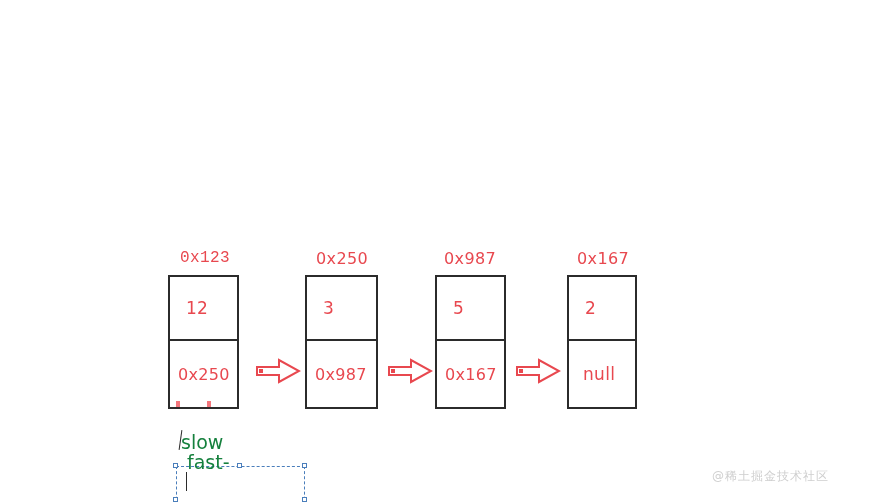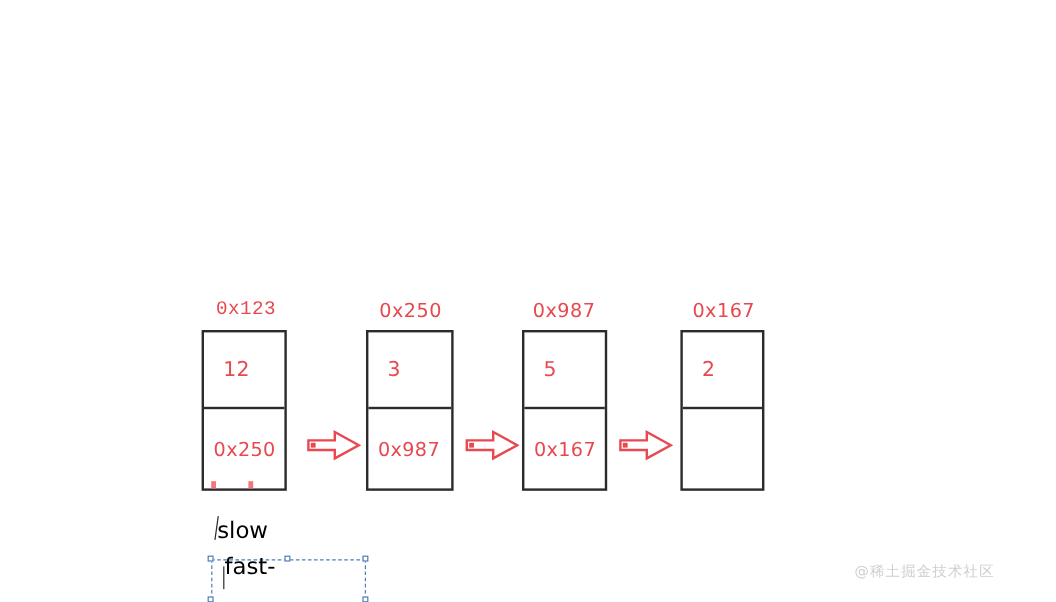--- a/index.html
+++ b/index.html
@@ -71,21 +71,21 @@
 
   
   .arrow {
     position: absolute;
   }
   .arrow svg { display: block; }
 
   
   .ptr-label {
     position: absolute;
-    color: #000000;
+    color: #15803d;
     font-size: 19px;
     font-family: "DejaVu Sans", sans-serif;
     white-space: nowrap;
   }
   .caret {
     position: absolute;
     width: 1px;
     height: 20px;
     background: #2b2b2b;
   }
@@ -177,31 +177,34 @@
       <polygon points="2,9 24,9 24,2 44,13 24,24 24,17 2,17" fill="#ffffff" stroke="#e8484f" stroke-width="2" stroke-linejoin="miter"></polygon>
       <rect x="4" y="11" width="4" height="4" fill="#e8484f"></rect>
     </svg>
   </div>
 
   <div class="addr" style="left:577px; top:249px;">0x167</div>
 
   <div class="node" style="left:567px; top:275px; width:70px; height:134px;">
     <div class="node-half node-top" style="height:64px;">
       <span class="node-val">2</span>
+    </div>
+    <div class="node-half" style="height:66px;">
+      <span class="node-val nullval">null</span>
     </div>
   </div>
 
   <div class="caret slanted" style="left:180px; top:430px;"></div>
   <div class="ptr-label" style="left:181px; top:431px;">slow</div>
 
   <div class="selbox" style="left:176px; top:466px; width:129px; height:44px;"></div>
   <div class="handle" style="left:173px; top:463px;"></div>
   <div class="handle" style="left:237px; top:463px;"></div>
   <div class="handle" style="left:302px; top:463px;"></div>
   <div class="handle" style="left:173px; top:497px;"></div>
   <div class="handle" style="left:302px; top:497px;"></div>
 
   <div class="caret" style="left:186px; top:472px; height:19px;"></div>
-  <div class="ptr-label" style="left:187px; top:461px;">fast-</div>
+  <div class="ptr-label" style="left:187px; top:451px;">fast-</div>
 
   <div class="watermark" style="left:712px; top:468px;">@稀土掘金技术社区</div>
 
 </div>
 
 </body></html>

